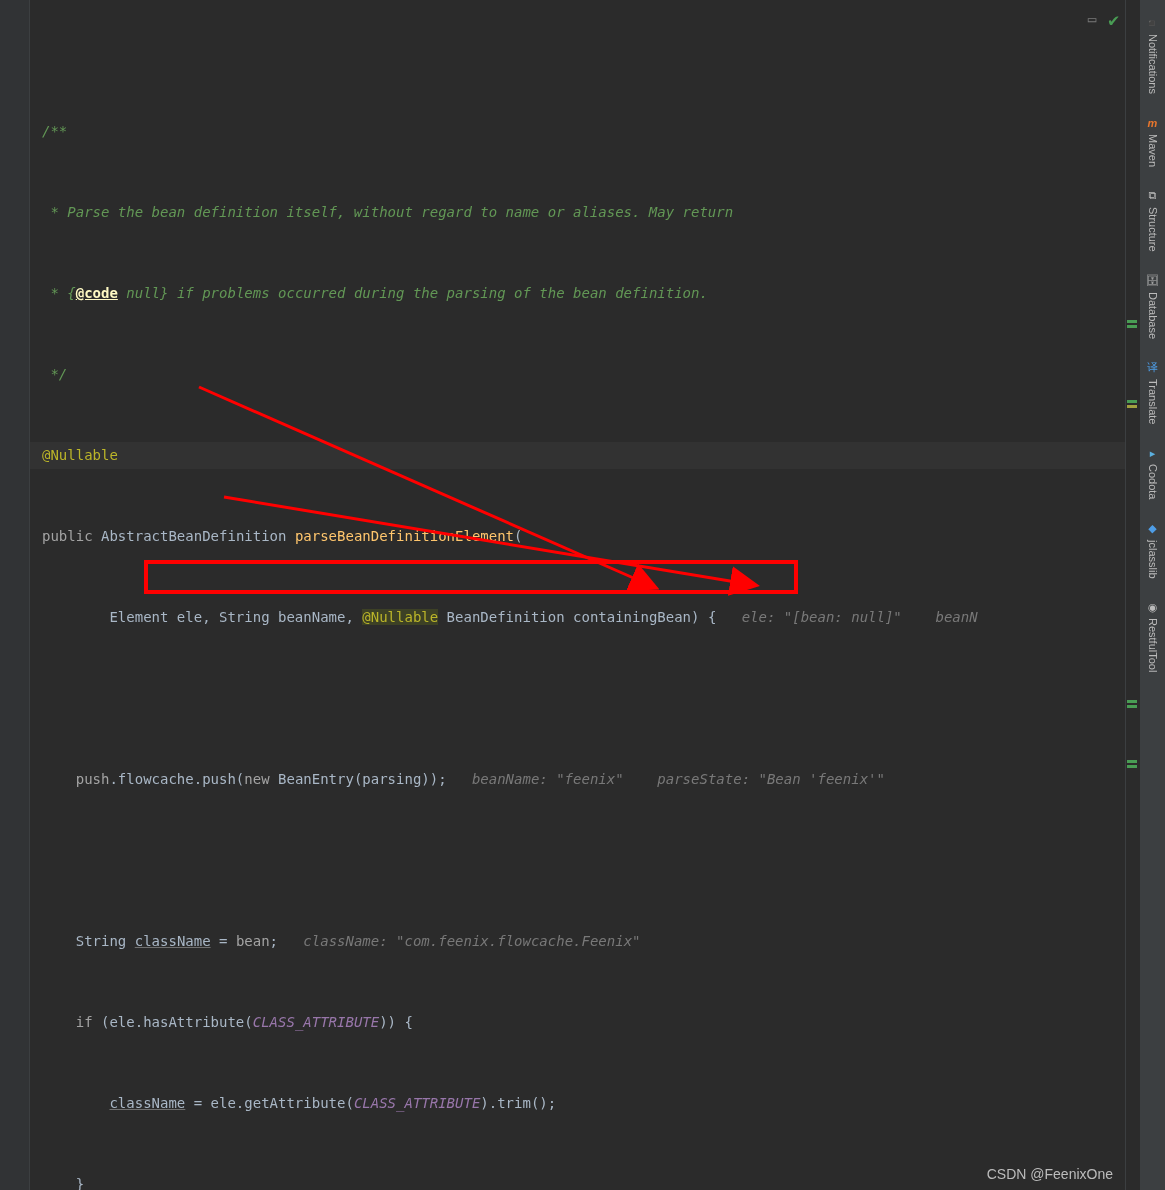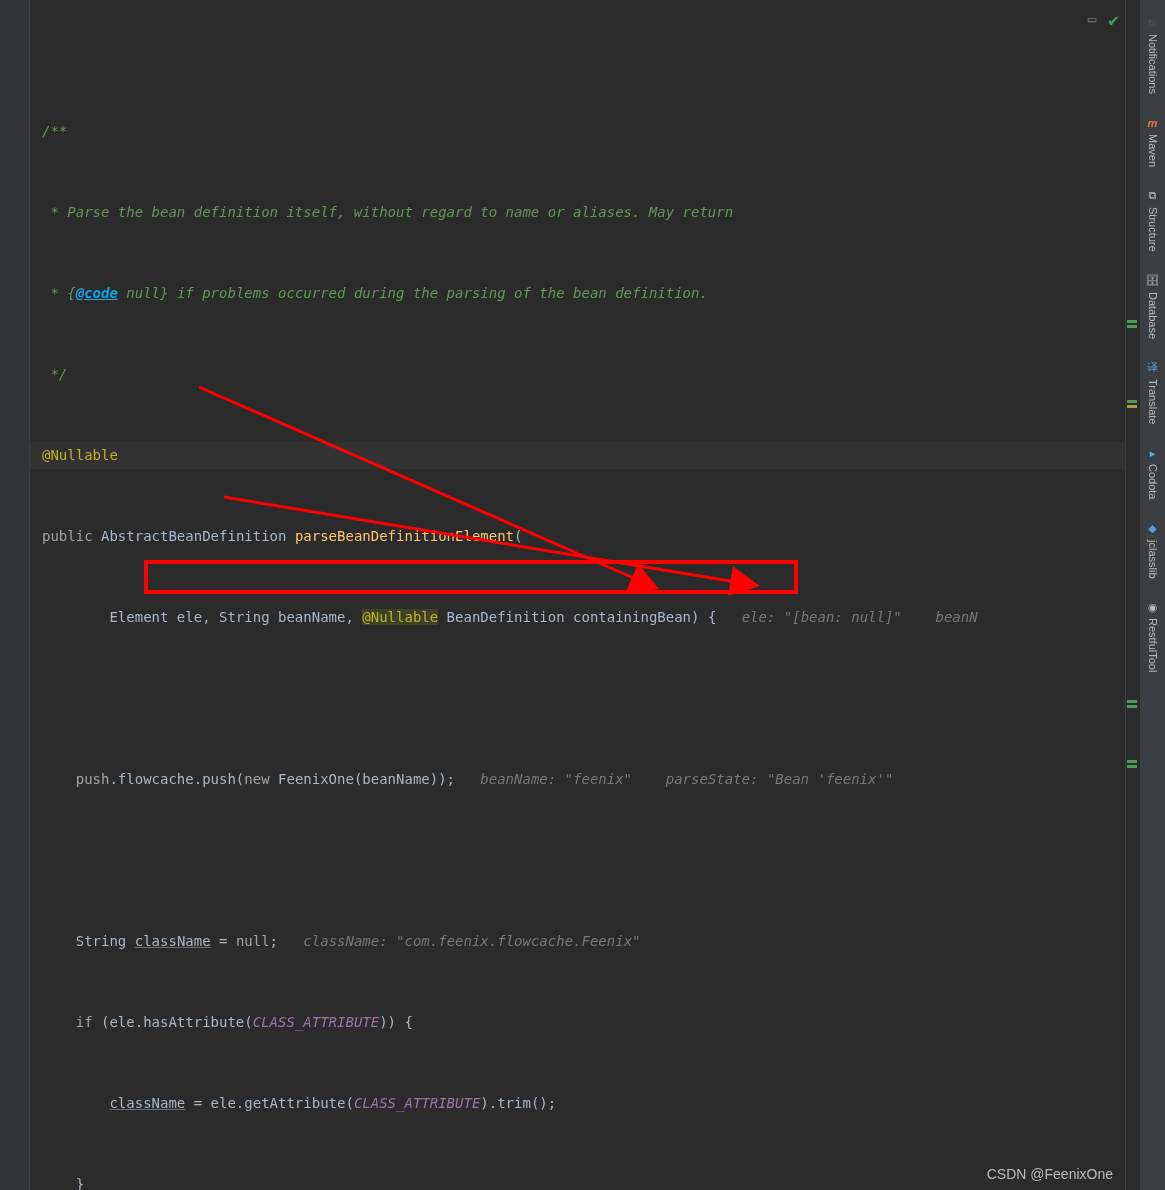--- a/index.html
+++ b/index.html
@@ -22,21 +22,21 @@
   }
   .editor {
     flex: 1;
     padding-top: 10px;
     position: relative;
     white-space: pre;
     line-height: 27px;
   }
   .line { padding-left: 12px; height: 27px; }
   .doc-comment { color: #629755; font-style: italic; }
-  .doc-tag { color: #0ea5e9; font-style: italic; font-weight: bold; text-decoration: underline; }
+  .doc-tag { color: #fef9c3; font-weight: bold; text-decoration: underline; }
   .annotation { color: #bbb529; }
   .annotation-hl { color: #bbb529; background: #3d4125; }
   .keyword { color: #a3a3a3; }
   .method-decl { color: #ffc66d; }
   .constant { color: #9876aa; font-style: italic; }
   .param-hint { color: #787878; font-style: italic; }
   .underline { text-decoration: underline; text-decoration-color: #707070; }
   .cursor-line { background: #323232; }
 
   .red-box {
@@ -127,23 +127,23 @@
   </div>
 
   <div class="line"><span class="doc-comment">/**</span></div>
   <div class="line"><span class="doc-comment"> * Parse the bean definition itself, without regard to name or aliases. May return</span></div>
   <div class="line"><span class="doc-comment"> * {</span><span class="doc-tag">@code</span><span class="doc-comment"> null} if problems occurred during the parsing of the bean definition.</span></div>
   <div class="line"><span class="doc-comment"> */</span></div>
   <div class="line cursor-line"><span class="annotation">@Nullable</span></div>
   <div class="line"><span class="keyword">public</span> <span>AbstractBeanDefinition</span> <span class="method-decl">parseBeanDefinitionElement</span>(</div>
   <div class="line">        <span>Element ele, String beanName, </span><span class="annotation-hl">@Nullable</span><span> BeanDefinition containingBean) {</span>   <span class="param-hint">ele: "[bean: null]"    beanN</span></div>
   <div class="line"></div>
-  <div class="line">    <span class="keyword">push</span><span>.flowcache.push(</span><span class="keyword">new</span><span> FeenixOne(beanName));</span>   <span class="param-hint">beanName: "feenix"    parseState: "Bean 'feenix'"</span></div>
+  <div class="line">    <span class="keyword">push</span><span>.flowcache.push(</span><span class="keyword">new</span><span> BeanEntry(parsing));</span>   <span class="param-hint">beanName: "feenix"    parseState: "Bean 'feenix'"</span></div>
   <div class="line"></div>
-  <div class="line">    <span>String </span><span class="underline">className</span><span> = </span><span class="keyword">null</span><span>;</span>   <span class="param-hint">className: "com.feenix.flowcache.Feenix"</span></div>
+  <div class="line">    <span>String </span><span class="underline">className</span><span> = </span><span class="keyword">bean</span><span>;</span>   <span class="param-hint">className: "com.feenix.flowcache.Feenix"</span></div>
   <div class="line">    <span class="keyword">if</span><span> (ele.hasAttribute(</span><span class="constant">CLASS_ATTRIBUTE</span><span>)) {</span></div>
   <div class="line">        <span class="underline">className</span><span> = ele.getAttribute(</span><span class="constant">CLASS_ATTRIBUTE</span><span>).trim();</span></div>
   <div class="line">    <span>}</span></div>
   
   
   
   
   
   
   

